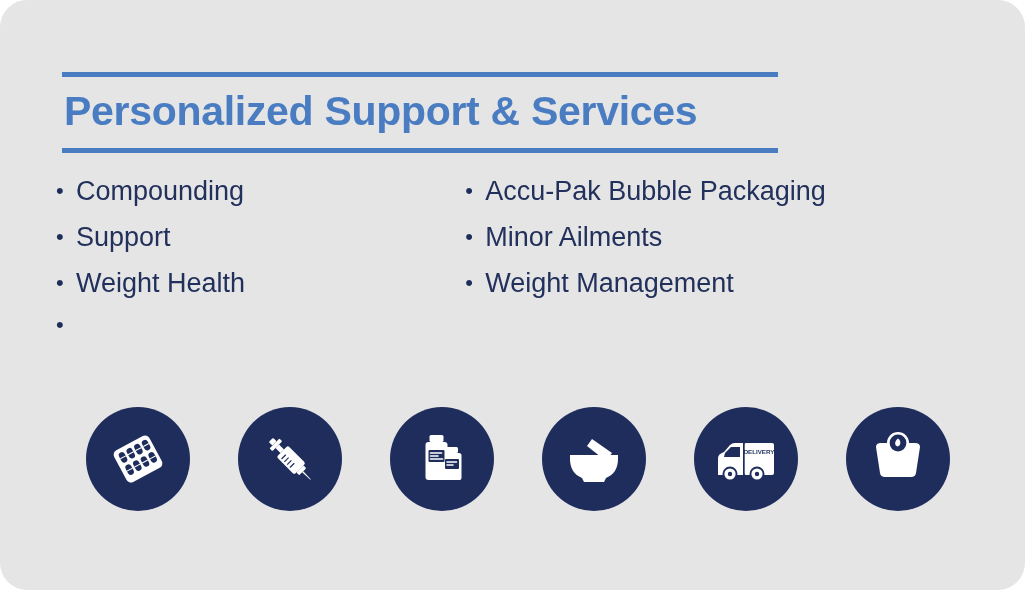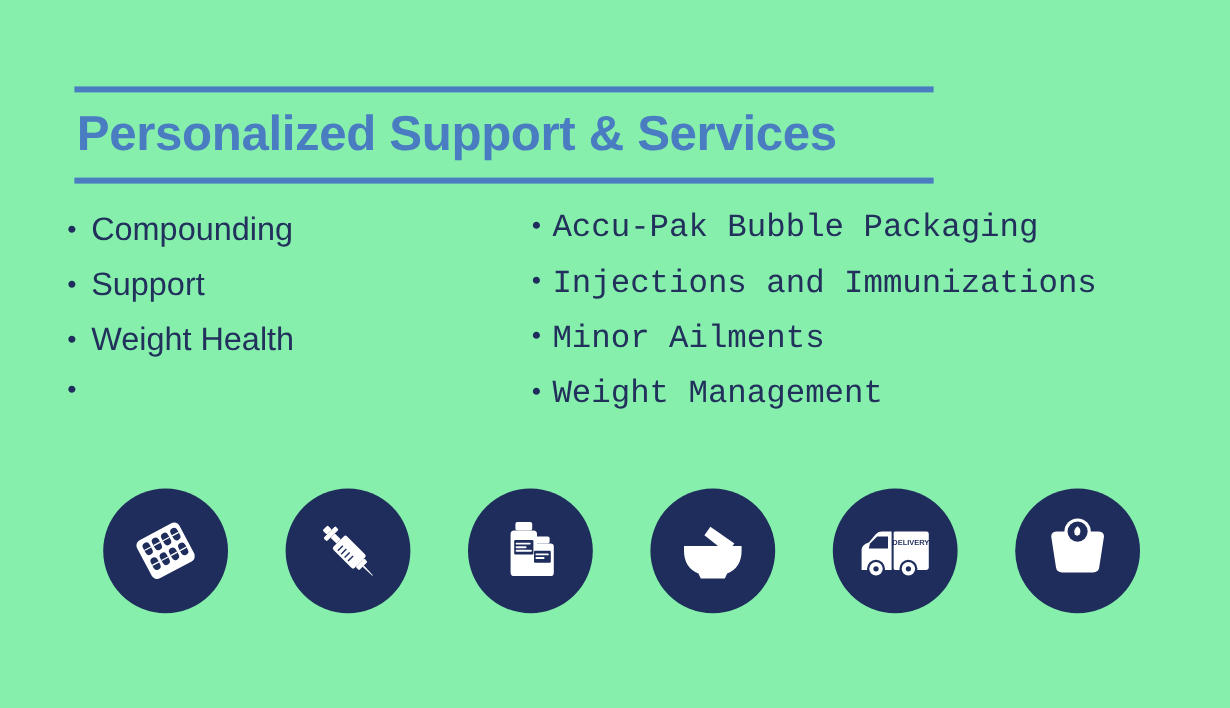--- a/index.html
+++ b/index.html
@@ -5,21 +5,22 @@
   * { margin:0; padding:0; box-sizing:border-box; }
   html, body {
     width:1025px; height:590px;
     background:#ffffff;
     font-family:"Liberation Sans", sans-serif;
     overflow:hidden;
   }
   .slide {
     position:relative;
     width:1025px; height:590px;
-    background:#86efac;
+    background:#e5e5e5;
+    border-radius:27px;
   }
 
   
   .title-block {
     position:absolute;
     left:62px; top:72px;
     width:716px;
   }
   .rule {
     width:100%;
@@ -42,21 +43,21 @@
   .columns {
     position:absolute;
     left:0; top:178px;
     width:914px;
     display:flex;
   }
   .col { }
   .col-left  { width:500px; padding-left:56px; }
   .col-right { width:525px; padding-left:536px; margin-left:-536px; }
   .col-right { padding-left:0; margin-left:0; width:525px; }
-  .col-right-inner { padding-left:16px;font-family:Liberation Mono, monospace; }
+  .col-right-inner { padding-left:16px; }
 
   .bullet-row {
     display:flex;
     align-items:baseline;
     height:46px;
   }
   .bullet-dot {
     width:20px;
     flex:0 0 20px;
     color:#1e2d5c;
@@ -122,24 +123,20 @@
       <div class="bullet-row">
         <span class="bullet-dot"></span>
       </div>
     </div>
 
     <div class="col col-right">
       <div class="col-right-inner">
         <div class="bullet-row">
           <span class="bullet-dot"></span>
           <span class="bullet-label">Accu-Pak Bubble Packaging</span>
-        </div>
-        <div class="bullet-row">
-          <span class="bullet-dot"></span>
-          <span class="bullet-label">Injections and Immunizations</span>
         </div>
         <div class="bullet-row">
           <span class="bullet-dot"></span>
           <span class="bullet-label">Minor Ailments</span>
         </div>
         <div class="bullet-row">
           <span class="bullet-dot"></span>
           <span class="bullet-label">Weight Management</span>
         </div>
       </div>

